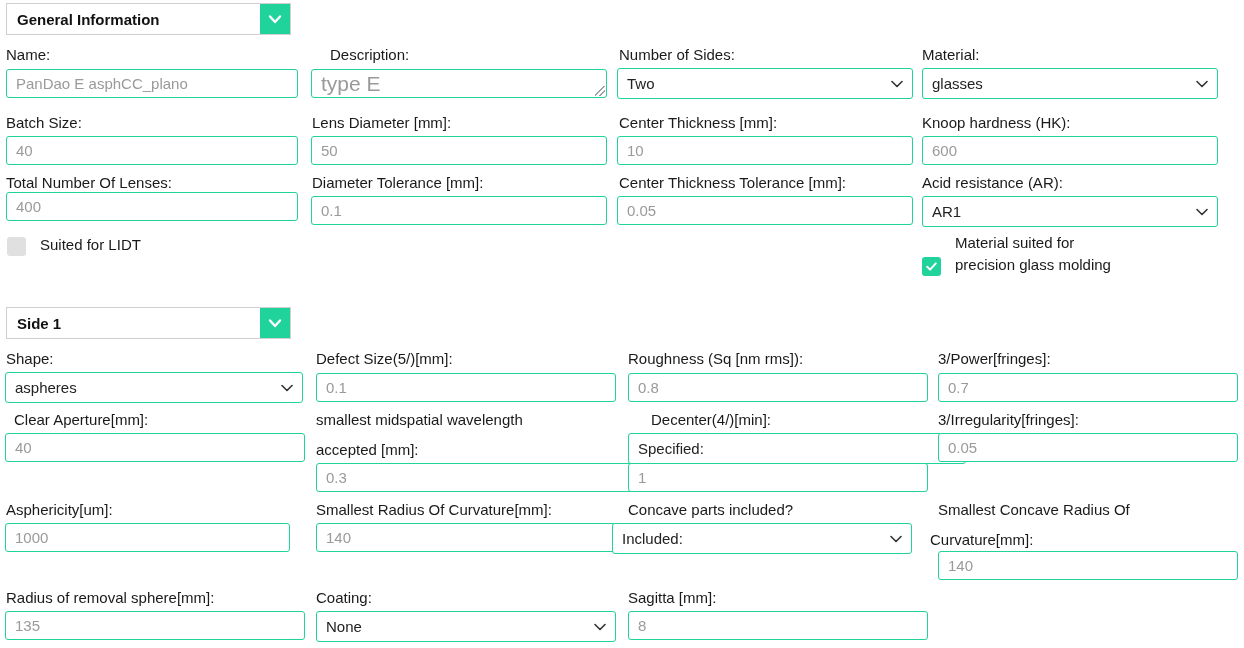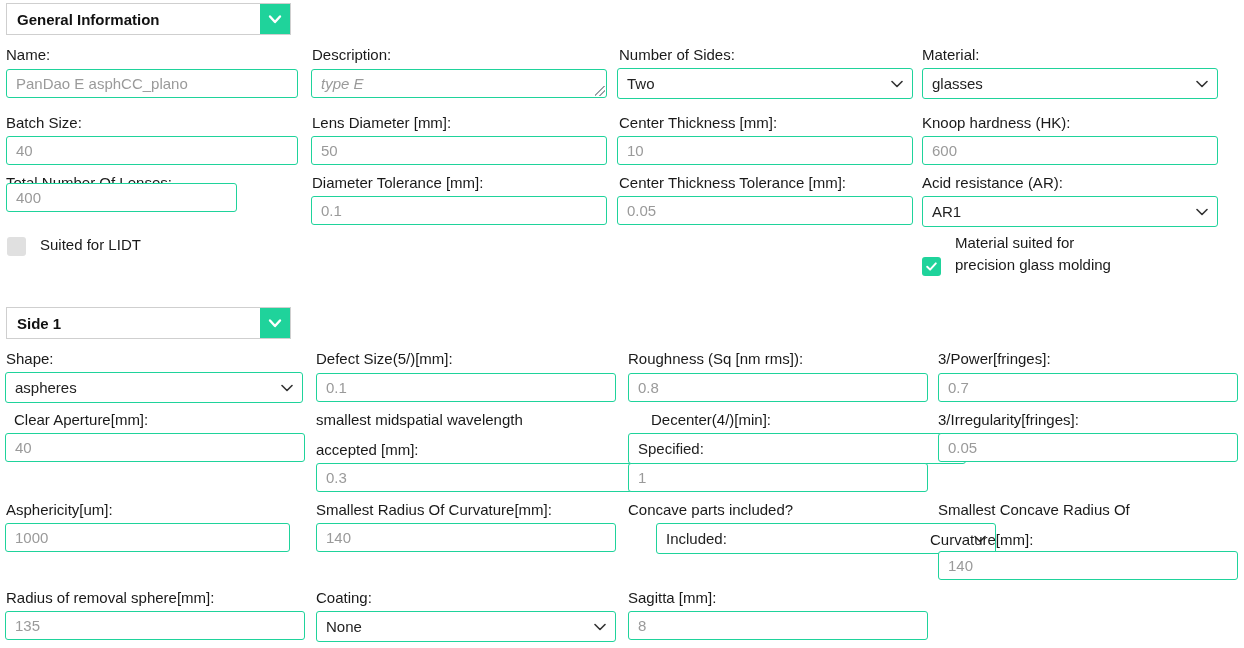--- a/index.html
+++ b/index.html
@@ -67,26 +67,25 @@
     white-space: nowrap;
   }
   .textarea-box {
     height: 29px;
     border: 1px solid #1fd39b;
     border-radius: 3px;
     background: #ffffff;
     display: flex;
     align-items: center;
     padding: 0 9px;
-    font-size: 15px;
+    font-size: 21px;
     color: #9a9a9a;
     position: relative;
     overflow: hidden;
     white-space: nowrap;
-    font-style: italic;
   }
   .textarea-box::after {
     content: "";
     position: absolute;
     right: 1px;
     bottom: 1px;
     width: 10px;
     height: 10px;
     background:
       linear-gradient(135deg, transparent 0 45%, #9aa0a6 45% 55%, transparent 55% 100%),
@@ -148,21 +147,21 @@
   <div class="chev">
     <svg width="16" height="16" viewBox="0 0 16 16">
         <path d="M3 5.5 L8 11 L13 5.5" fill="none" stroke="#ffffff" stroke-width="2.4" stroke-linecap="round" stroke-linejoin="round"></path>
       </svg>
   </div>
 </div>
 
 <div class="label abs" style="left:6px; top:45px;">Name:</div>
 <div class="input-box abs" style="left:6px; top:69px; width:292px;">PanDao E asphCC_plano</div>
 
-<div class="label abs" style="left:312px; top:45px;">Description:</div>
+<div class="label abs" style="left:330px; top:45px;">Description:</div>
 <div class="textarea-box abs" style="left:311px; top:69px; width:296px;">type E</div>
 
 <div class="label abs" style="left:619px; top:45px;">Number of Sides:</div>
 <div class="select-box abs" style="left:617px; top:68px; width:296px;">
   <span>Two</span>
   <span class="caret">
     <svg width="12" height="8" viewBox="0 0 12 8">
         <path d="M1 1.5 L6 6.5 L11 1.5" fill="none" stroke="#333" stroke-width="1.6" stroke-linecap="round" stroke-linejoin="round"></path>
       </svg>
   </span>
@@ -184,21 +183,21 @@
 <div class="label abs" style="left:312px; top:113px;">Lens Diameter [mm]:</div>
 <div class="input-box abs" style="left:311px; top:136px; width:296px;">50</div>
 
 <div class="label abs" style="left:619px; top:113px;">Center Thickness [mm]:</div>
 <div class="input-box abs" style="left:617px; top:136px; width:296px;">10</div>
 
 <div class="label abs" style="left:922px; top:113px;">Knoop hardness (HK):</div>
 <div class="input-box abs" style="left:922px; top:136px; width:296px;">600</div>
 
 <div class="label abs" style="left:6px; top:173px;">Total Number Of Lenses:</div>
-<div class="input-box abs" style="left:6px; top:183px; width:231px;">400</div>
+<div class="input-box abs" style="left:6px; top:192px; width:292px;">400</div>
 
 <div class="label abs" style="left:312px; top:173px;">Diameter Tolerance [mm]:</div>
 <div class="input-box abs" style="left:311px; top:196px; width:296px;">0.1</div>
 
 <div class="label abs" style="left:619px; top:173px;">Center Thickness Tolerance [mm]:</div>
 <div class="input-box abs" style="left:617px; top:196px; width:296px;">0.05</div>
 
 <div class="label abs" style="left:922px; top:173px;">Acid resistance (AR):</div>
 <div class="select-box abs" style="left:922px; top:196px; width:296px;">
   <span>AR1</span>
@@ -275,21 +274,21 @@
 <div class="label abs" style="left:938px; top:410px;">3/Irregularity[fringes]:</div>
 <div class="input-box abs" style="left:938px; top:433px; width:300px;">0.05</div>
 
 <div class="label abs" style="left:6px; top:500px;">Asphericity[um]:</div>
 <div class="input-box abs" style="left:5px; top:523px; width:285px;">1000</div>
 
 <div class="label abs" style="left:316px; top:500px;">Smallest Radius Of Curvature[mm]:</div>
 <div class="input-box abs" style="left:316px; top:523px; width:300px;">140</div>
 
 <div class="label abs" style="left:628px; top:500px;">Concave parts included?</div>
-<div class="select-box abs" style="left:656px; top:523px; width:340px;">
+<div class="select-box abs" style="left:612px; top:523px; width:300px;">
   <span>Included:</span>
   <span class="caret">
     <svg width="12" height="8" viewBox="0 0 12 8">
         <path d="M1 1.5 L6 6.5 L11 1.5" fill="none" stroke="#333" stroke-width="1.6" stroke-linecap="round" stroke-linejoin="round"></path>
       </svg>
   </span>
 </div>
 
 <div class="label abs" style="left:938px; top:500px;">Smallest Concave Radius Of</div>
 <div class="label abs" style="left:930px; top:530px;">Curvature[mm]:</div>

